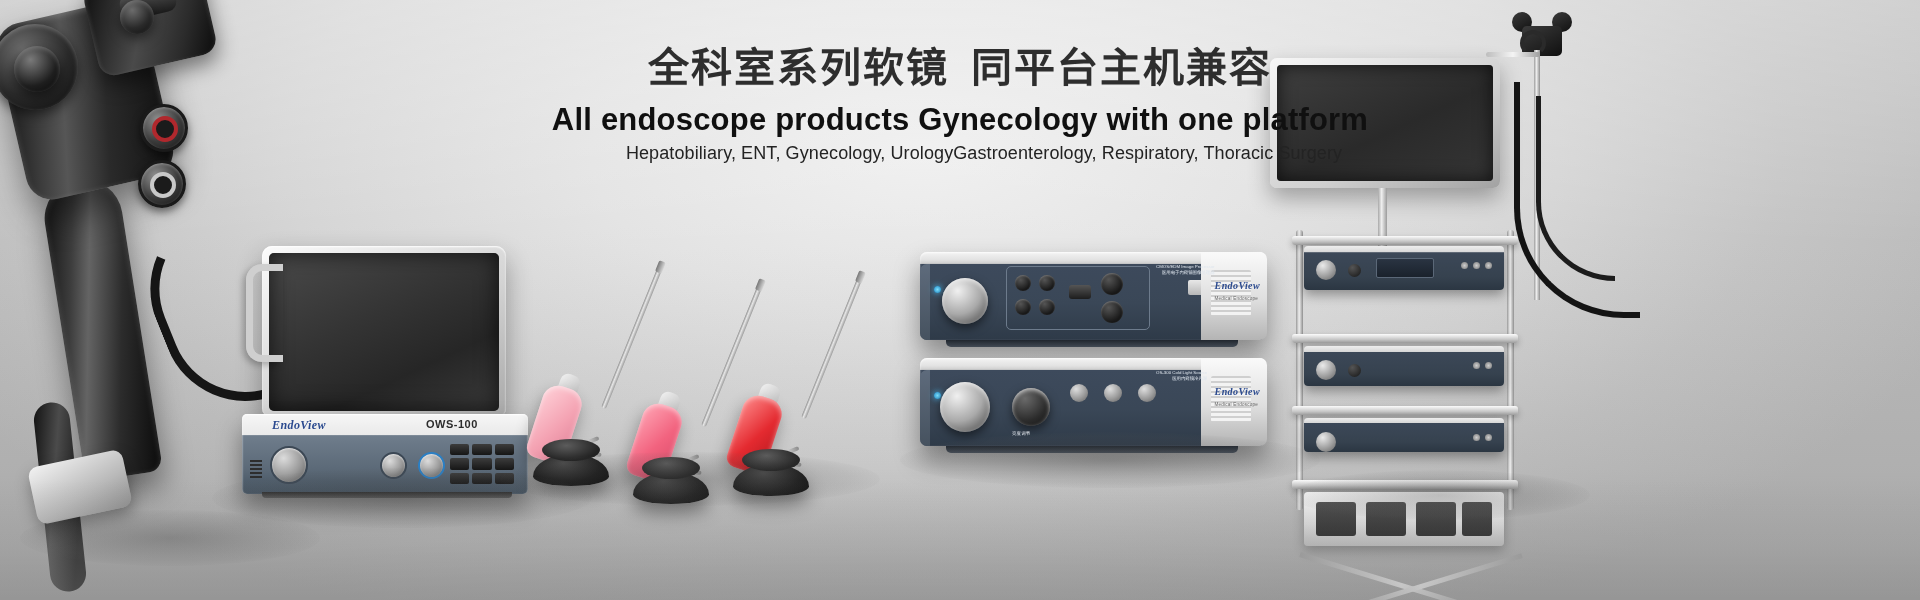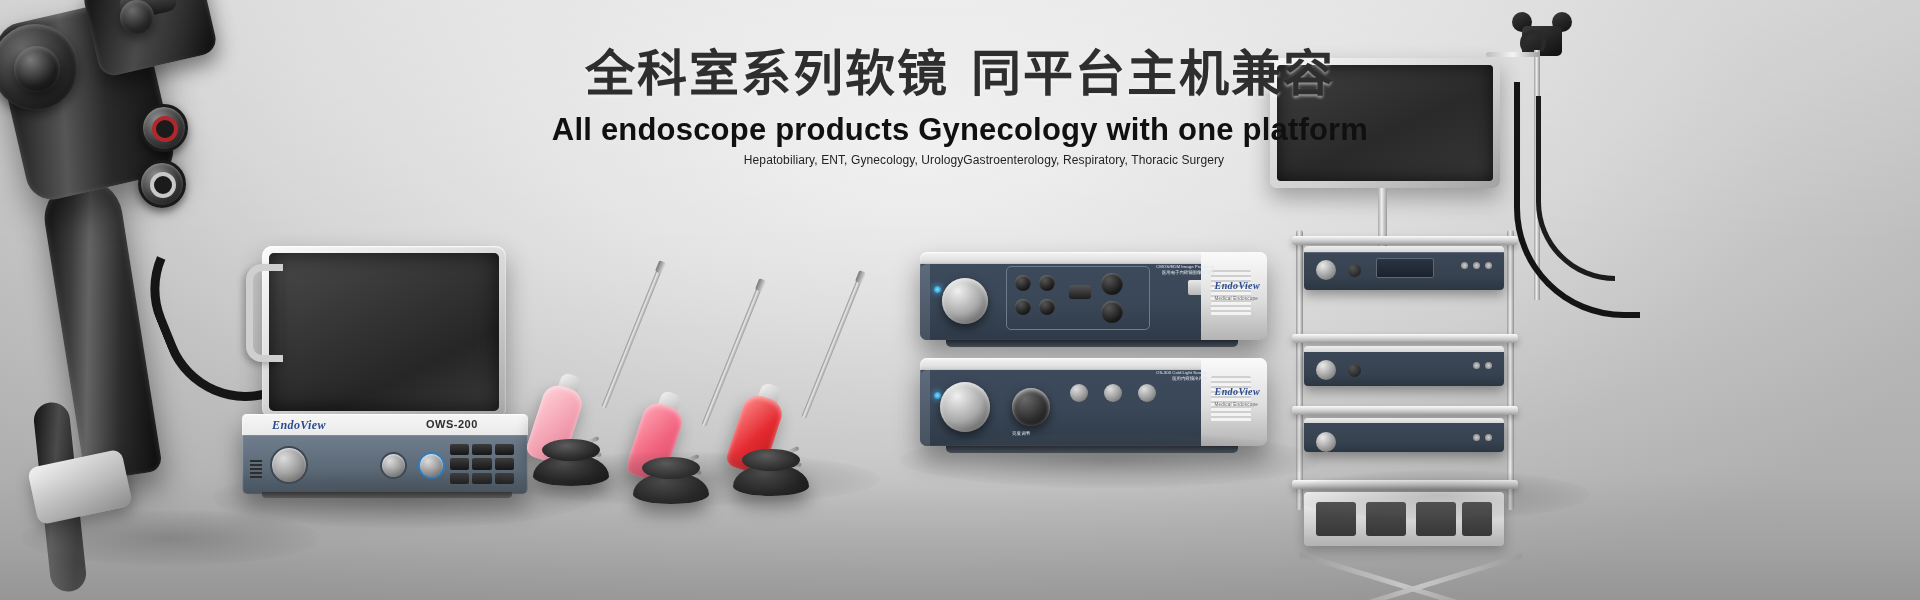--- a/index.html
+++ b/index.html
@@ -23,36 +23,36 @@
     content:"";position:absolute;left:0;right:0;bottom:0;height:120px;
     background:linear-gradient(180deg, rgba(160,160,160,0) 0%, rgba(150,150,150,.28) 55%, rgba(135,135,135,.45) 100%);
     pointer-events:none;
   }
 
   
   .textblock{
     position:absolute;left:0;right:0;top:46px;text-align:center;z-index:30;
   }
   .headline{
-    font-size:50px;font-weight:700;color:#2e2e2e;letter-spacing:2px;
+    font-size:41px;font-weight:700;color:#2e2e2e;letter-spacing:2px;
     line-height:1.12;margin:0;
     text-shadow:0 2px 3px rgba(255,255,255,.55), 0 1px 0 rgba(0,0,0,.10);
     white-space:nowrap;
   }
   .headline .gap{display:inline-block;width:22px;}
   .subhead{
     font-size:31px;font-weight:700;color:#101010;margin:10px 0 0 0;
     letter-spacing:.2px;white-space:nowrap;
   }
   .deptline-cn{
     font-size:19px;font-weight:400;color:#2b2b2b;margin:36px 0 0 0;
     letter-spacing:.6px;white-space:nowrap;
   }
   .deptline-en{
-    font-size:12px;font-weight:400;color:#232323;margin:5px 0 0 0;
+    font-size:18px;font-weight:400;color:#232323;margin:5px 0 0 0;
     letter-spacing:.1px;white-space:nowrap;padding-left:48px;
   }
 
   
   .dev{position:absolute;text-decoration:underline;}
   .brand{
     font-family:"Liberation Serif","DejaVu Serif",serif;
     font-weight:700;font-style:italic;font-size:11px;color:#2b4a8f;
     letter-spacing:.4px;
   }
@@ -353,21 +353,21 @@
 
   <div class="dev" id="console-ows">
     <div class="ows-monitor">
       <div class="ows-screen"></div>
     </div>
     <div class="ows-handle"></div>
     <div class="ows-base"></div>
     <div class="ows-brand brand">
       <span>EndoView</span>
     </div>
-    <div class="ows-model">OWS-200</div>
+    <div class="ows-model">OWS-100</div>
     <div class="ows-vent"></div>
     <div class="ows-port p1"></div>
     <div class="ows-port p2"></div>
     <div class="ows-port p3"></div>
     <div class="ows-keys">
       <i></i>
         <i></i>
         <i></i>
       <i></i>
         <i></i>

